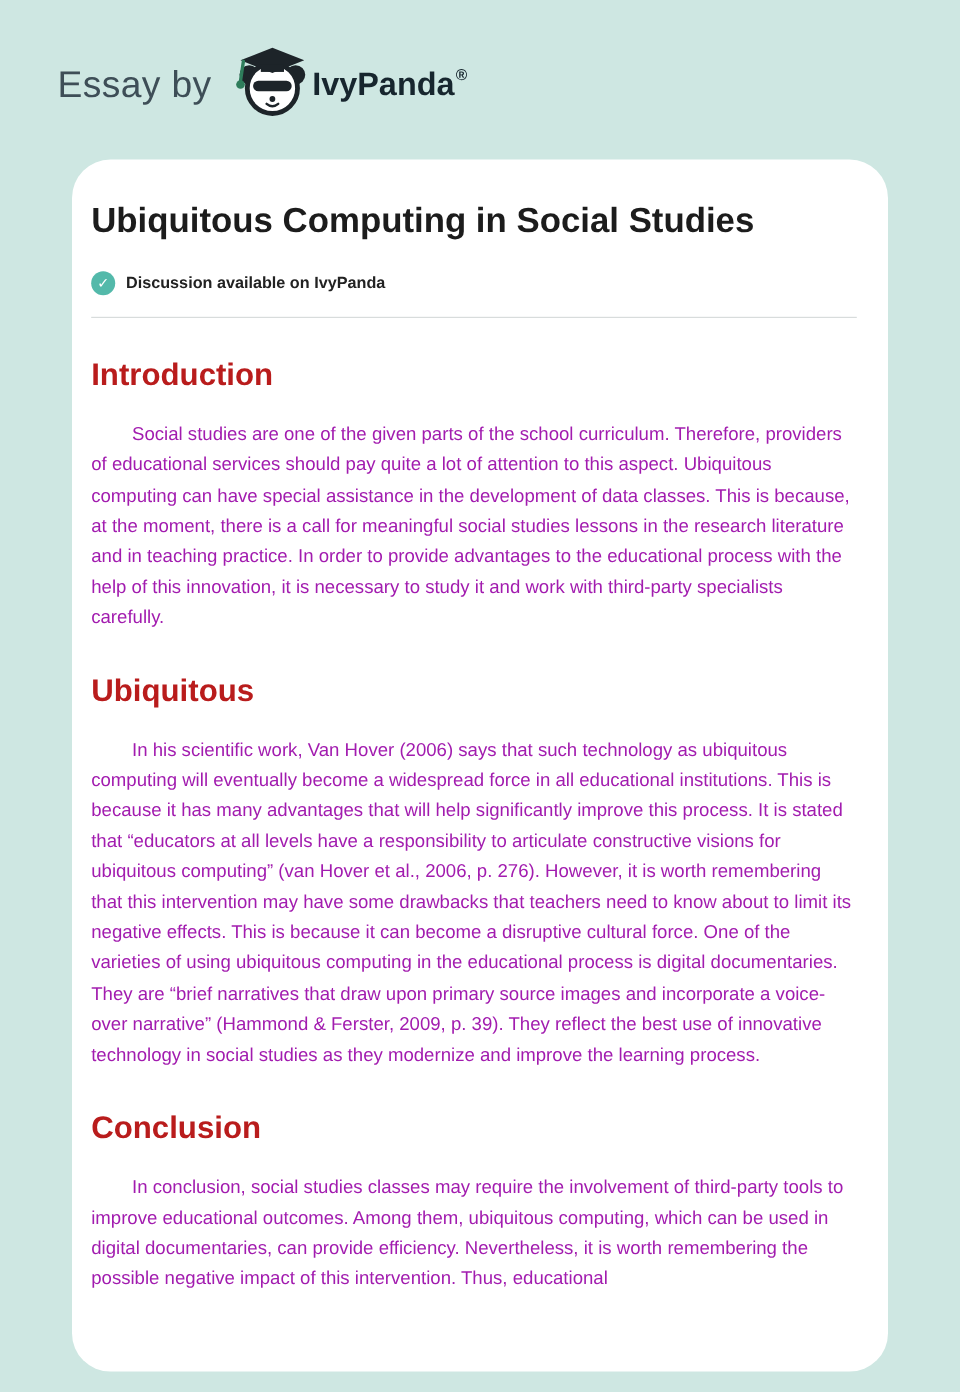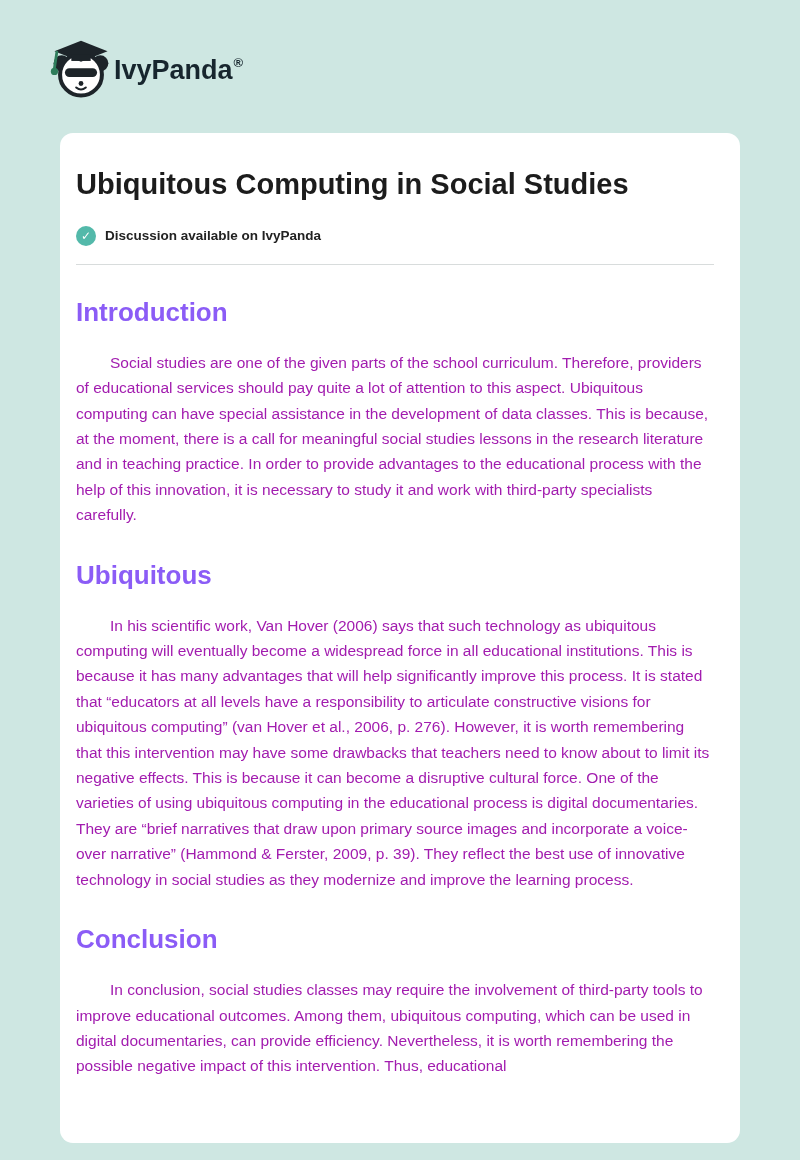--- a/index.html
+++ b/index.html
@@ -38,21 +38,21 @@
   .brand sup {
     font-size: 13px;
     font-weight: 700;
     margin-top: -1px;
     margin-left: 1px;
   }
 
   
   .card {
     background: #ffffff;
-    border-radius: 13px;
+    border-radius: 32px;
     margin: 0 60px;
     padding: 34px 26px 64px 16px;
     min-height: 987px;
     overflow: hidden;
   }
   .essay-title {
     font-size: 29px;
     font-weight: 700;
     color: #1c1c1c;
     line-height: 1.2;
@@ -82,35 +82,36 @@
     color: #222222;
   }
   .divider {
     border: none;
     border-top: 1px solid #d8dcdc;
     margin-top: 18px;
   }
   .section-heading {
     font-size: 26px;
     font-weight: 700;
-    color: #8b5cf6;
+    color: #b91c1c;
     margin-top: 32px;
   }
   .body-paragraph {
     margin-top: 22px;
     font-size: 15.5px;
     line-height: 25.4px;
     color: #a21caf;
     text-indent: 34px;
   }
 </style>
 </head>
 <body>
 
 <header class="site-header">
+  <span class="essay-by">Essay by</span>
   <span class="logo-wrap">
     <span>
       <svg width="66" height="60" viewBox="0 0 82 74" aria-hidden="true">
 
         <circle cx="17" cy="30" r="10" fill="#1d2429"></circle>
         <circle cx="65" cy="30" r="10" fill="#1d2429"></circle>
 
         <circle cx="41" cy="44" r="26" fill="#ffffff" stroke="#1d2429" stroke-width="5"></circle>
 
         <rect x="21" y="36" width="40" height="11" rx="5.5" fill="#1d2429"></rect>

